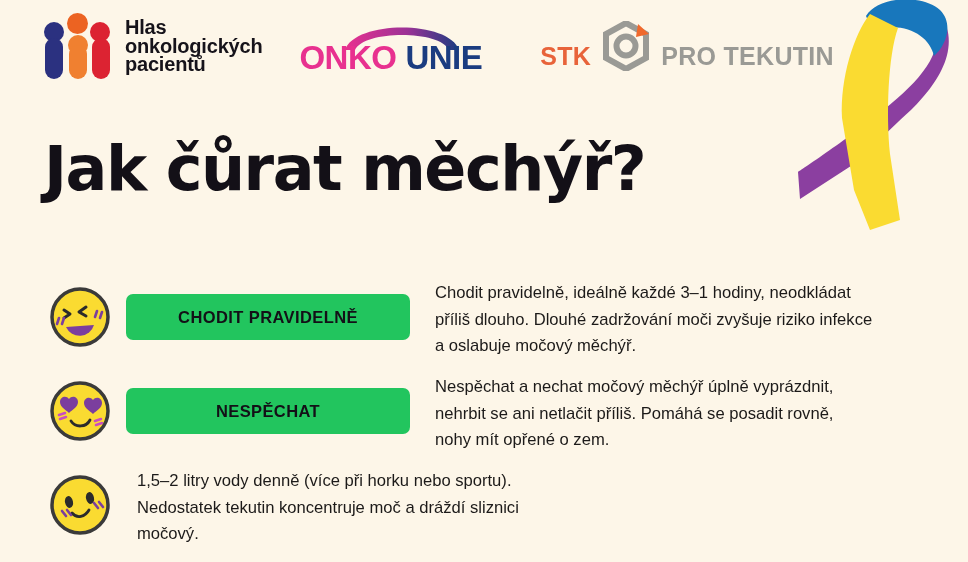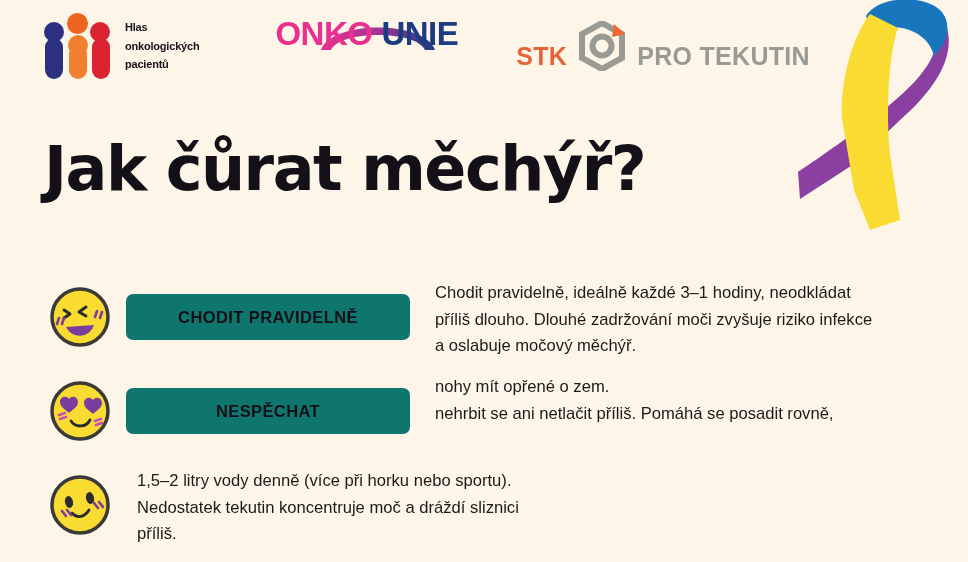--- a/index.html
+++ b/index.html
@@ -42,32 +42,33 @@
     position: absolute;
     border-radius: 50%;
   }
   .hop-body {
     position: absolute;
     border-radius: 11px;
   }
   .hop-text {
     margin-left: 13px;
     font-weight: 700;
-    font-size: 11px;
+    font-size: 20px;
     line-height: 18.5px;
     color: #16131A;
     letter-spacing: -0.2px;
   }
 
   
   .onko-logo {
     position: relative;
-    margin-left: 76px;
+    margin-left: 37px;
     height: 58px;
     display: flex;
+    align-items: flex-end;
     flex: 0 0 auto;
   }
   .onko-arc {
     position: absolute;
     top: 0;
     left: 44px;
     width: 118px;
     height: 34px;
   }
   .onko-word {
@@ -149,21 +150,21 @@
     height: 64px;
     margin-left: 48px;
     margin-top: 13px;
     flex: 0 0 auto;
   }
   .pill {
     width: 284px;
     height: 46px;
     margin-left: 14px;
     margin-top: 22px;
-    background: #0f766e;
+    background: #22c55e;
     border-radius: 7px;
     display: flex;
     align-items: center;
     justify-content: center;
     flex: 0 0 auto;
   }
   .pill-label {
     font-weight: 700;
     font-size: 16.5px;
     letter-spacing: 0.4px;
@@ -275,36 +276,37 @@
         <path d="M45 21 C 42 17, 36 19, 36 24 C 36 29, 42 32, 45 35 C 48 32, 54 29, 54 24 C 54 19, 48 17, 45 21 Z" fill="#7B3E9E"></path>
         <path d="M23 42 A 11 11 0 0 0 42 41" fill="none" stroke="#2B2B2B" stroke-width="2.8" stroke-linecap="round"></path>
         <path d="M11 36 L17 34 M12 40 L18 38" stroke="#C94DBF" stroke-width="2.6" stroke-linecap="round"></path>
         <path d="M47 42 L53 40 M48 46 L54 44" stroke="#C94DBF" stroke-width="2.6" stroke-linecap="round"></path>
       </svg>
     </div>
     <div class="pill">
       <span class="pill-label">NESPĚCHAT</span>
     </div>
     <div class="desc">
+      <span class="ln">Nespěchat a nechat močový měchýř úplně vyprázdnit,</span>
+      <span class="ln">nehrbit se ani netlačit příliš. Pomáhá se posadit rovně,</span>
       <span class="ln">nohy mít opřené o zem.</span>
-      <span class="ln">nehrbit se ani netlačit příliš. Pomáhá se posadit rovně,</span>
     </div>
   </div>
 
   <div class="row">
     <div class="emoji-wrap">
       <svg viewBox="0 0 64 64" width="64" height="64">
         <circle cx="32" cy="32" r="28" fill="#FADB31" stroke="#3A3A3A" stroke-width="3.5"></circle>
         <ellipse cx="21" cy="29" rx="4" ry="6" fill="#2B2B2B" transform="rotate(-12 21 29)"></ellipse>
         <ellipse cx="42" cy="25" rx="4" ry="6" fill="#2B2B2B" transform="rotate(-12 42 25)"></ellipse>
         <path d="M24 40 C 29 46, 37 44, 41 37" fill="none" stroke="#2B2B2B" stroke-width="2.8" stroke-linecap="round"></path>
         <path d="M14 38 L18 43 M19 37 L23 42" stroke="#7B3E9E" stroke-width="2.6" stroke-linecap="round"></path>
         <path d="M46 30 L50 35 M51 29 L55 34" stroke="#7B3E9E" stroke-width="2.6" stroke-linecap="round"></path>
       </svg>
     </div>
     <div class="desc">
       <span class="ln">1,5–2 litry vody denně (více při horku nebo sportu).</span>
       <span class="ln">Nedostatek tekutin koncentruje moč a dráždí sliznici</span>
-      <span class="ln">příliš.</span>
+      <span class="ln">močový.</span>
     </div>
   </div>
 
 </div>
 
 </body></html>

